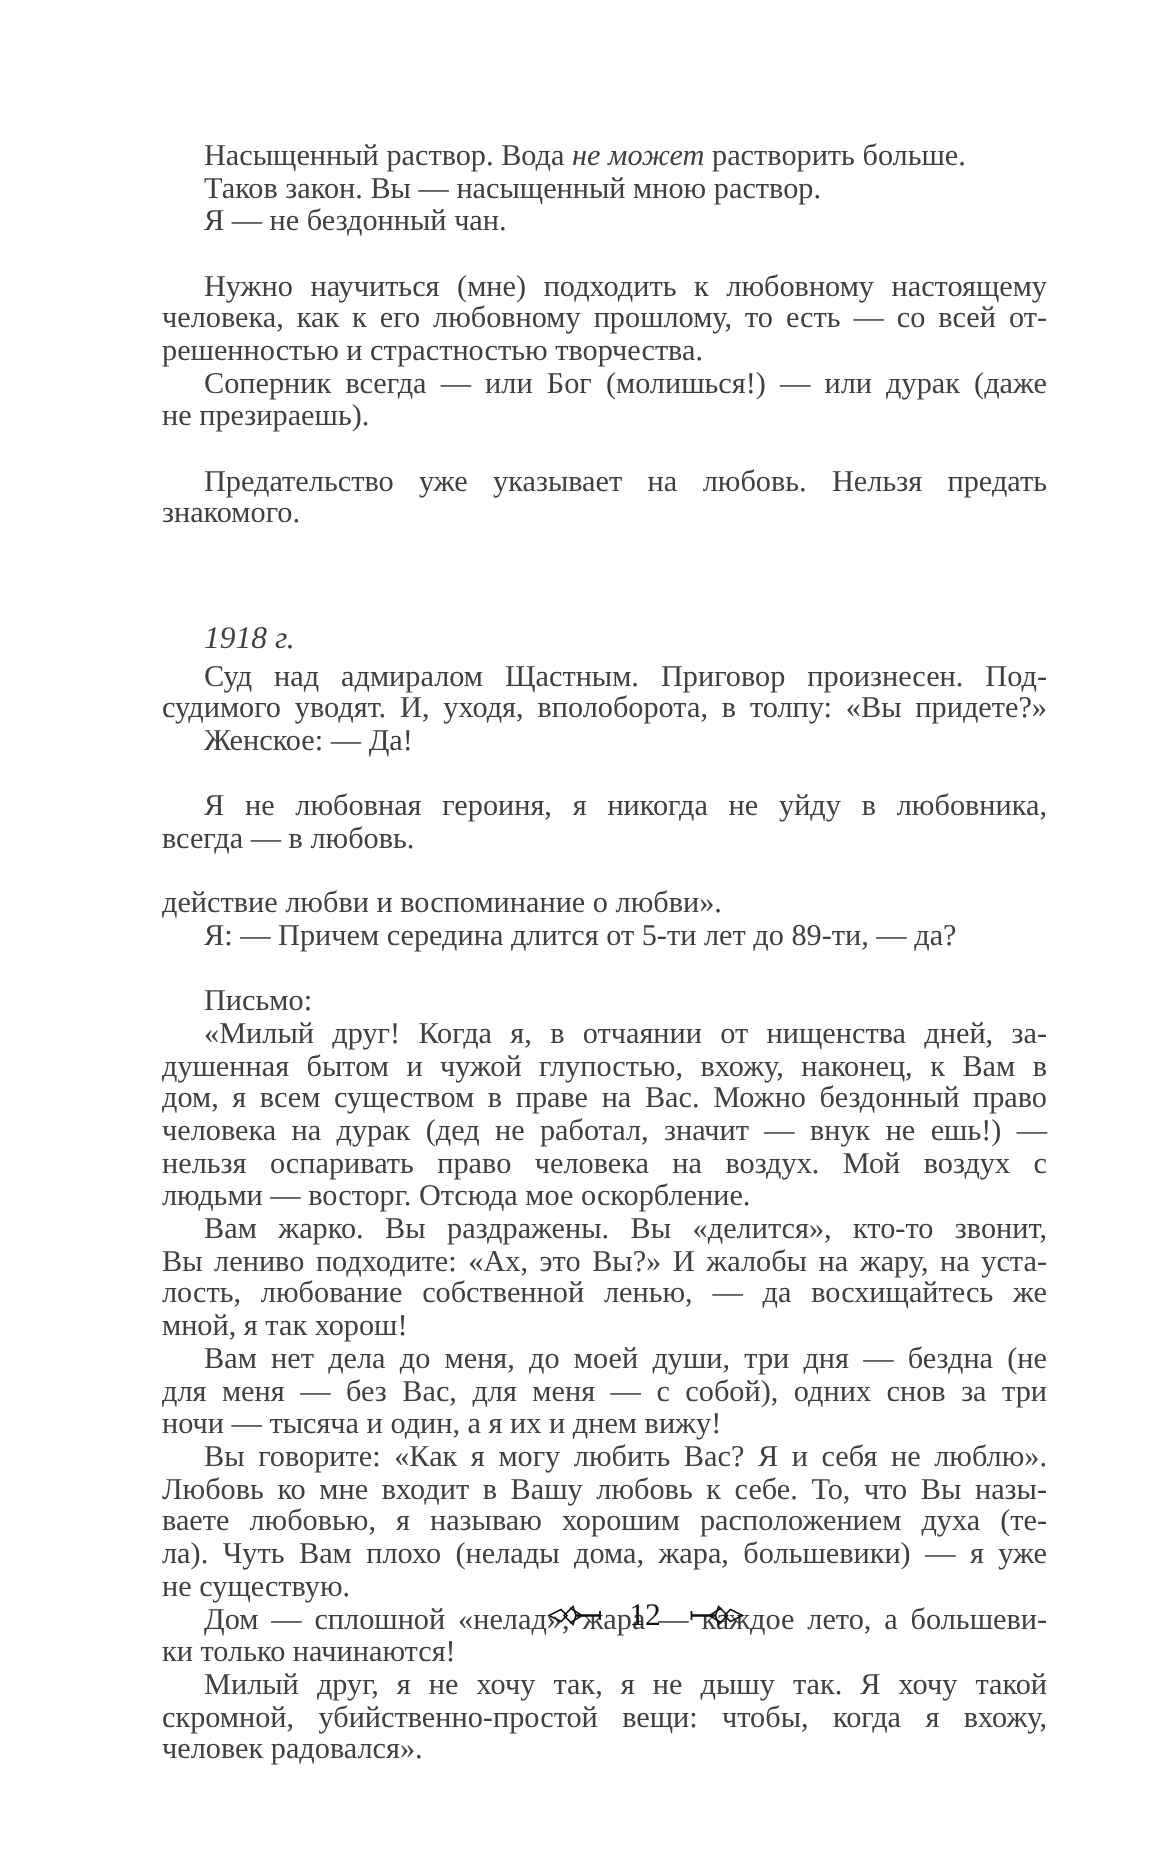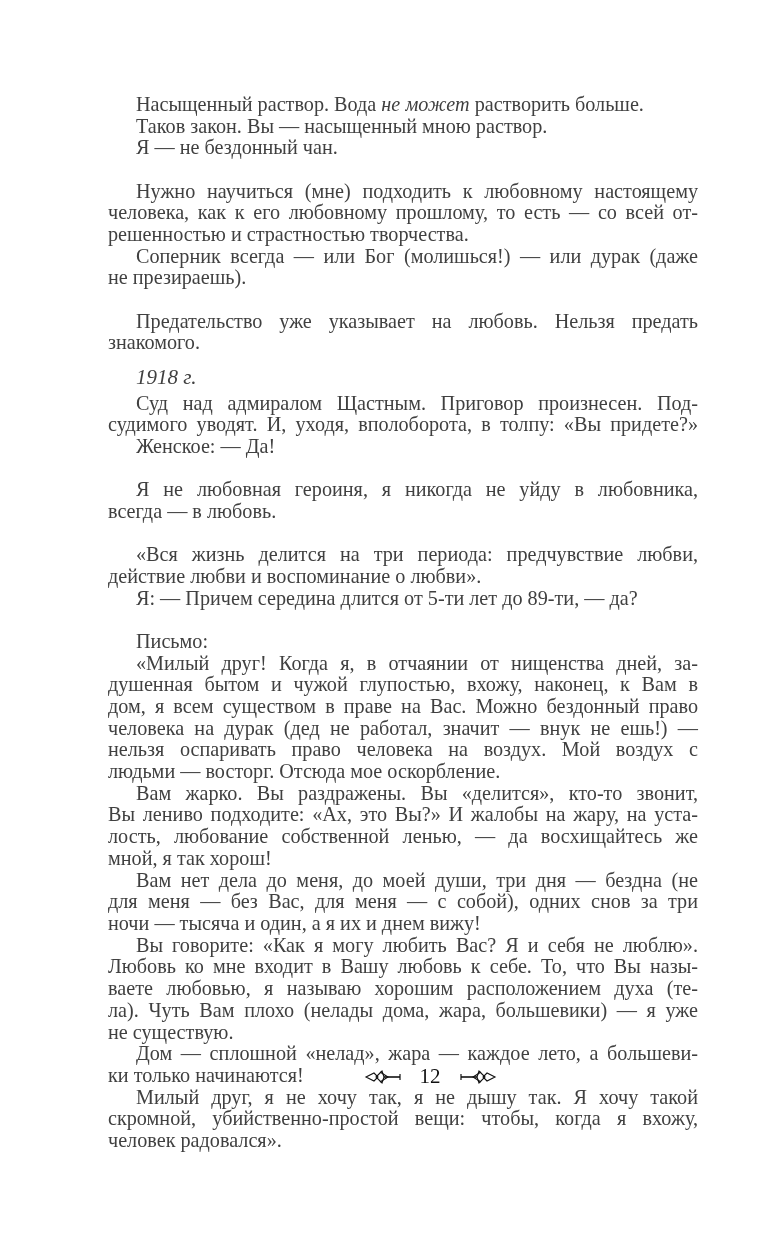--- a/index.html
+++ b/index.html
@@ -10,21 +10,21 @@
     font-size: 20.2px; color: #404040; line-height: 21.7px;
   }
   .para { margin: 0; }
   .gap { height: 21.5px; }
   .gap-sm { height: 13px; }
   .ln { display: block; text-align: justify; text-align-last: justify; white-space: nowrap; }
   .ln.last { text-align-last: left; }
   .ln.ind { padding-left: 28px; }
   .ln > span { white-space: normal; }
   .ital { font-style: italic; }
-  .date { font-style: italic; padding-left: 28px; font-size: 21px; margin-bottom: 4px; }
+  .date { font-style: italic; padding-left: 28px; font-size: 21px; margin-bottom: 4px; margin-top: 48px; }
   .footer {
     position: absolute; left: 0; width: 768px; top: 1064px; text-align: center;
     font-family: "Liberation Serif", "DejaVu Serif", serif; font-size: 21px; color: #111;
     display: flex; justify-content: center; align-items: center; gap: 12px; margin-left: 46px;
   }
   .orn { width: 44px; height: 16px; }
 </style>
 </head>
 <body>
 
@@ -54,21 +54,20 @@
       <span class="ln"><span>судимого уводят. И, уходя, вполоборота, в толпу: «Вы придете?»</span></span>
       <span class="ln ind last"><span>Женское: — Да!</span></span>
     </div>
     <div class="gap"></div>
     <div class="para">
       <span class="ln ind"><span>Я не любовная героиня, я никогда не уйду в любовника,</span></span>
       <span class="ln last"><span>всегда — в любовь.</span></span>
     </div>
     <div class="gap"></div>
     <div class="para">
-      <span class="ln ind"><span>«Вся жизнь делится на три периода: предчувствие любви,</span></span>
       <span class="ln last"><span>действие любви и воспоминание о любви».</span></span>
       <span class="ln ind last"><span>Я: — Причем середина длится от 5-ти лет до 89-ти, — да?</span></span>
     </div>
     <div class="gap"></div>
     <div class="para">
       <span class="ln ind last"><span>Письмо:</span></span>
       <span class="ln ind"><span>«Милый друг! Когда я, в отчаянии от нищенства дней, за-</span></span>
       <span class="ln"><span>душенная бытом и чужой глупостью, вхожу, наконец, к Вам в</span></span>
       <span class="ln"><span>дом, я всем существом в праве на Вас. Можно бездонный право</span></span>
       <span class="ln"><span>человека на дурак (дед не работал, значит — внук не ешь!) —</span></span>

